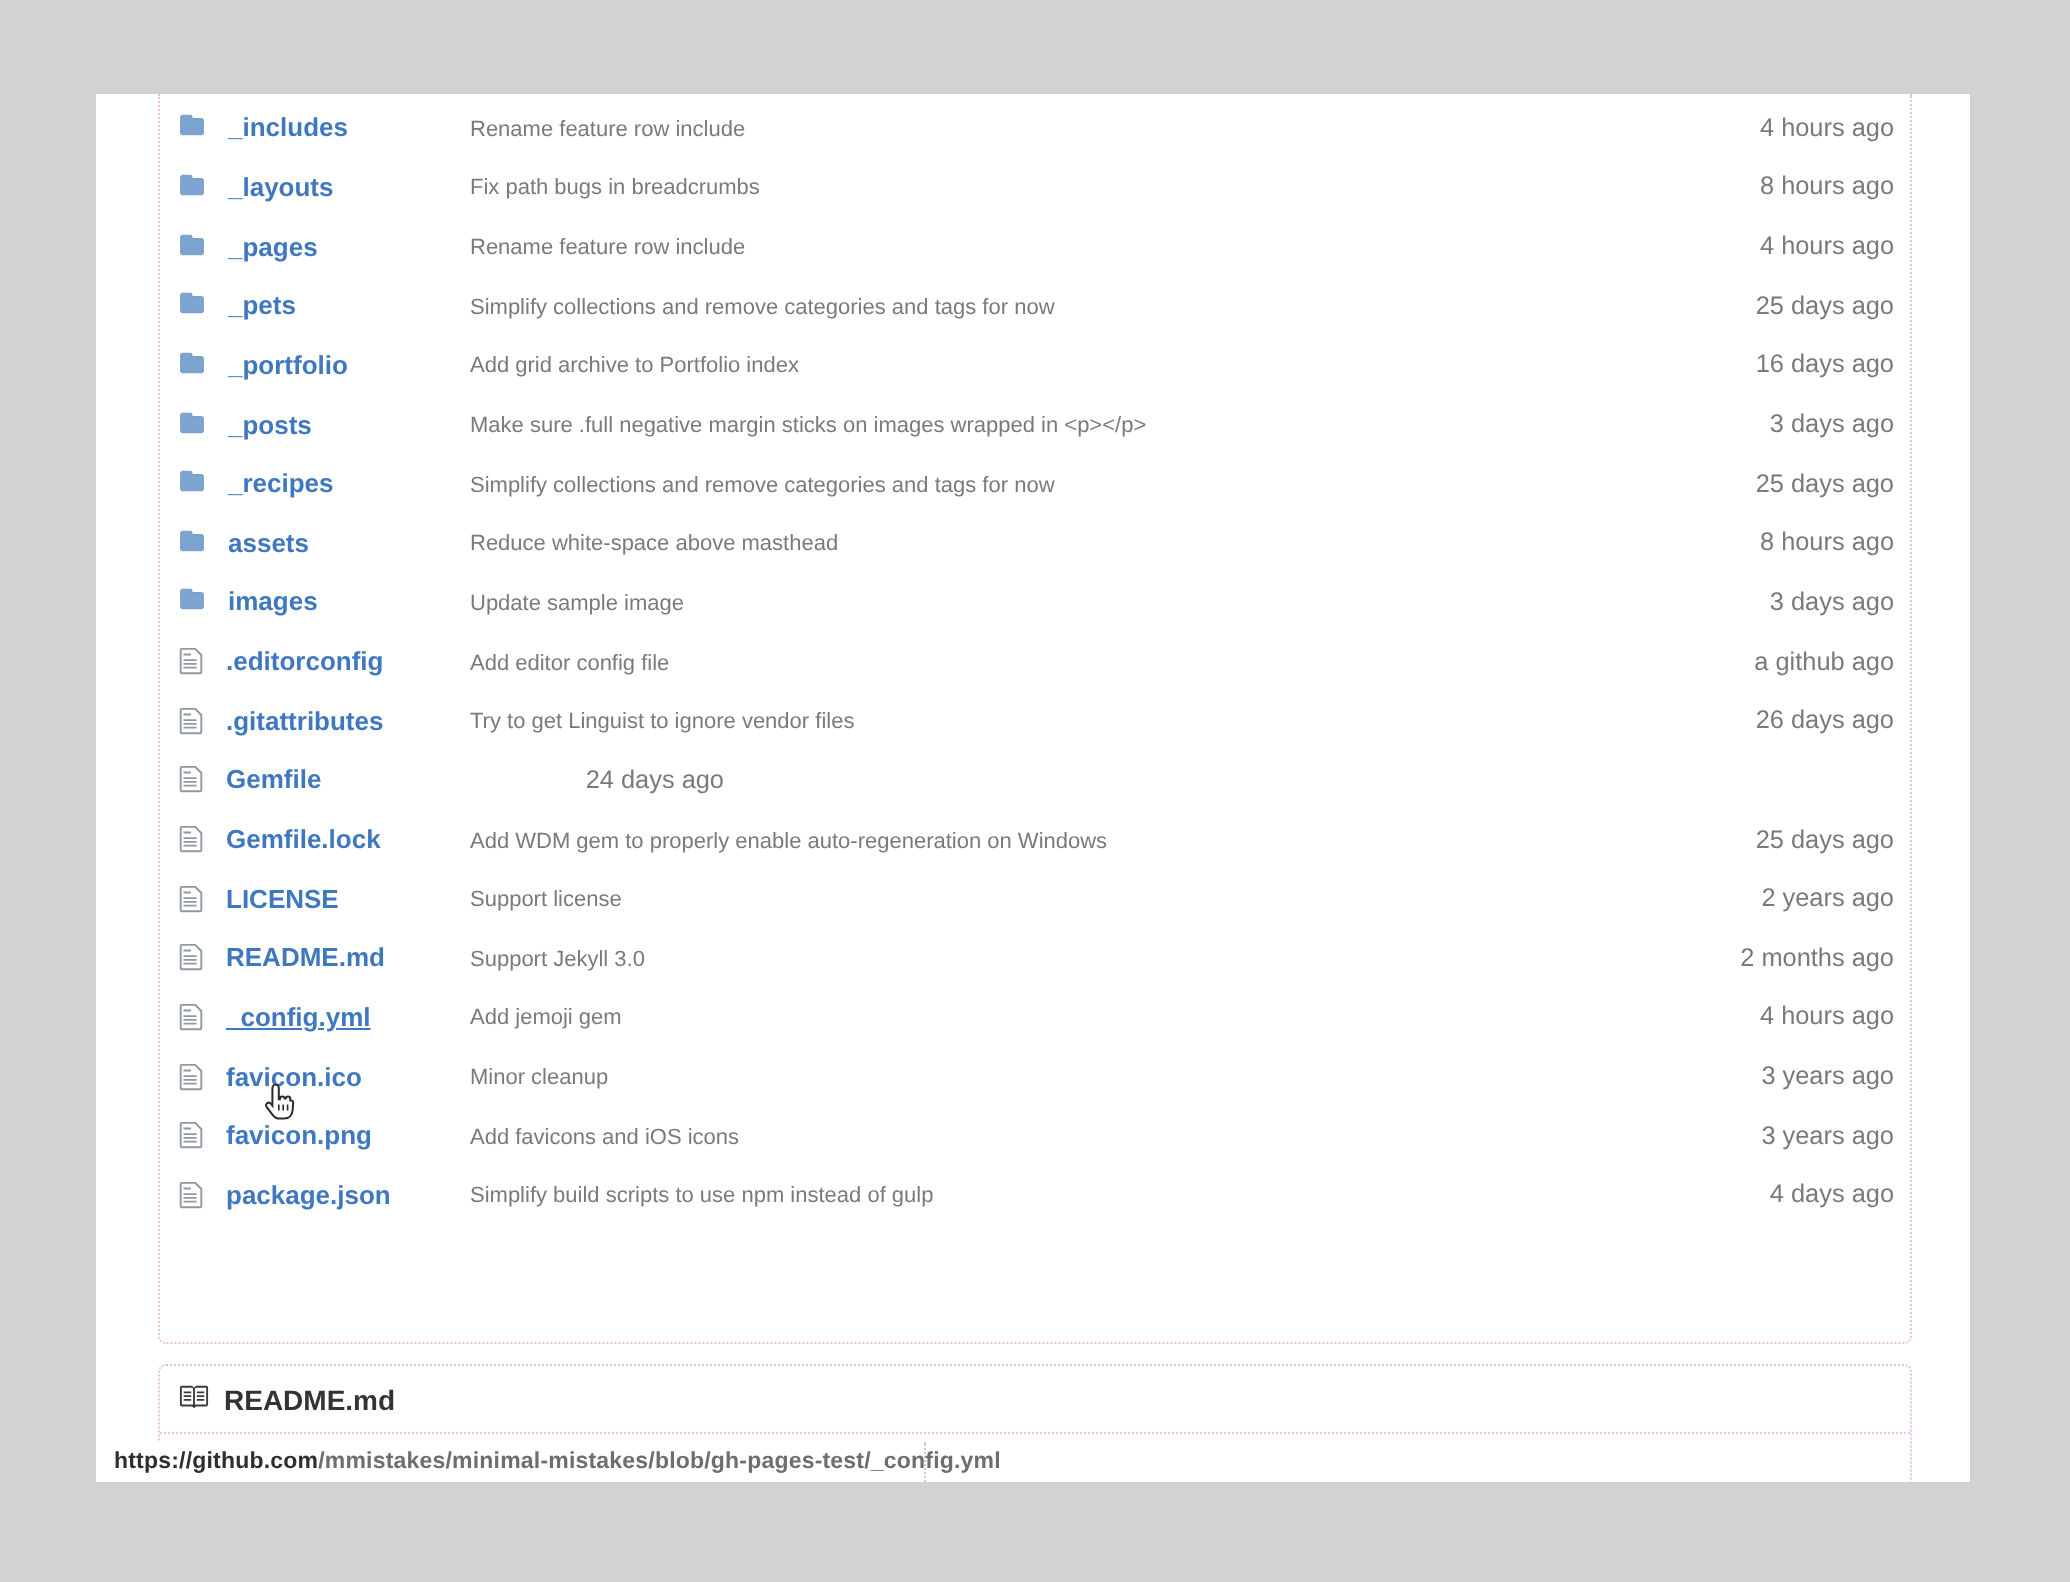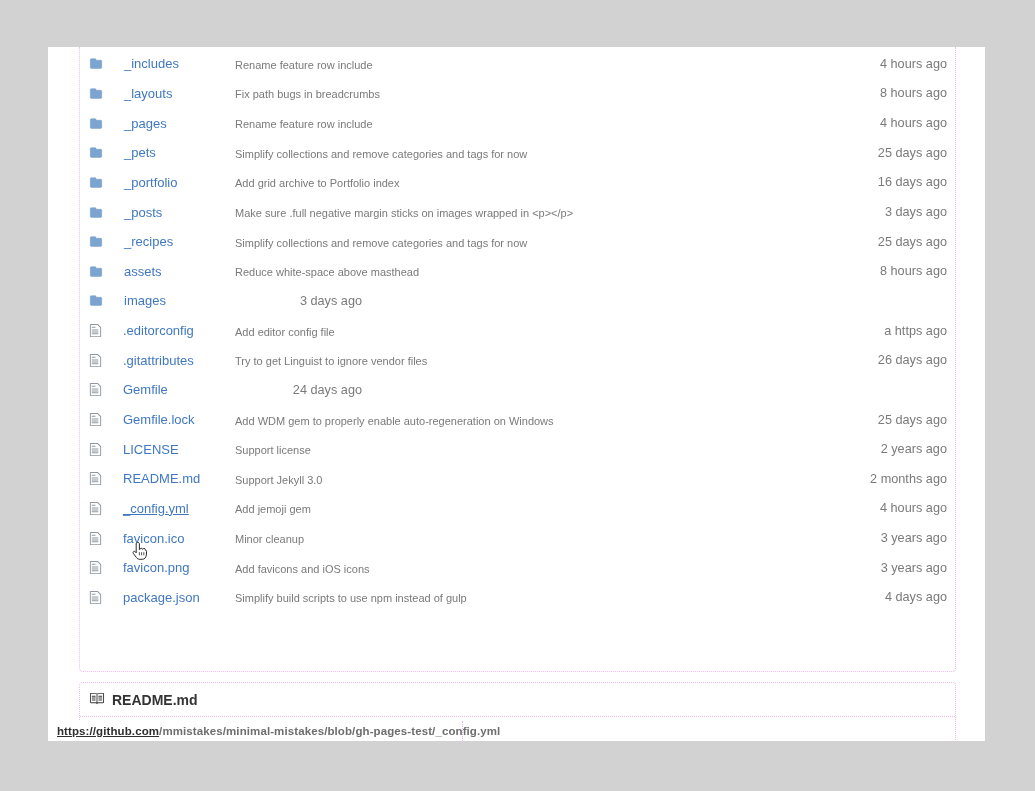--- a/index.html
+++ b/index.html
@@ -17,21 +17,21 @@
     position:absolute; left:31px; top:0; width:877px; height:625px;
     box-sizing:border-box;
     border:1px dotted #ecbcec; border-top:none;
     border-radius:0 0 4px 4px;
     padding-top:2px;
     background:#fff;
   }
   .frow { height:29.65px; display:flex; align-items:center; }
   .cell-name {
     width:155px; box-sizing:border-box; padding-left:9px;
-    display:flex; align-items:center; gap:21px; overflow:hidden; white-space:nowrap;
+    display:flex; align-items:flex-start; gap:11px; overflow:hidden; white-space:nowrap;font-weight:bold;
   }
   .cell-name .ficon { display:inline-flex; flex:0 0 auto; }
   .name-link { color:#4078c0; font-size:13px; text-decoration:none; cursor:pointer; }
   .frow.hovered .name-link { text-decoration:underline; }
   .cell-msg { flex:1; overflow:hidden; white-space:nowrap; }
   .msg-link { color:#7a7a7a; font-size:11px; text-decoration:none; cursor:pointer; }
   .cell-time {
     width:135px; box-sizing:border-box; padding-right:8px; text-align:right;
     color:#7a7a7a; font-size:12.7px; white-space:nowrap;
   }
@@ -48,21 +48,21 @@
     font-weight:bold; font-size:14px; color:#333;
   }
   
   .status-bubble {
     position:absolute; left:0; top:674px; width:415px; height:20px;
     box-sizing:border-box; background:#fff; z-index:6;
     border-right:1px dotted #e3bbe3;
     display:flex; align-items:center; padding-left:9px;
     font-size:11.5px; font-weight:bold; letter-spacing:0.1px; white-space:nowrap;
   }
-  .status-domain { color:#2e2e2e;text-decoration:underline; }
+  .status-domain { color:#2e2e2e; }
   .status-path { color:#6e6e6e; }
   
   .hand-cursor { position:absolute; left:81px; top:495px; z-index:9; pointer-events:none; }
 </style>
 </head>
 <body>
 
 <div class="surface">
 
   <div class="file-table">
@@ -198,37 +198,40 @@
   <div class="frow">
     <div class="cell-name">
       <span class="ficon icon-folder">
         <svg width="14" height="13" viewBox="0 0 14 16">
                 <path fill="#7ba4d0" stroke="#6b93bd" stroke-width="0.5" d="M13 4H7V3c0-.66-.31-1-1-1H1c-.55 0-1 .45-1 1v10c0 .55.45 1 1 1h12c.55 0 1-.45 1-1V5c0-.55-.45-1-1-1z"></path>
               </svg>
       </span>
 
       <a class="name-link">images</a>
     </div>
+    <div class="cell-msg">
+      <a class="msg-link">Update sample image</a>
+    </div>
     <div class="cell-time">3 days ago</div>
   </div>
 
   <div class="frow">
     <div class="cell-name">
 
       <span class="ficon icon-file">
         <svg width="13" height="15" viewBox="0 0 12 16">
                 <path fill="#8f98a0" d="M6 5H2V4h4v1zM2 8h7V7H2v1zm0 2h7V9H2v1zm0 2h7v-1H2v1zm10-7.5V14c0 .55-.45 1-1 1H1c-.55 0-1-.45-1-1V2c0-.55.45-1 1-1h7.5L12 4.5zM11 5L8 2H1v12h10V5z"></path>
               </svg>
       </span>
       <a class="name-link">.editorconfig</a>
     </div>
     <div class="cell-msg">
       <a class="msg-link">Add editor config file</a>
     </div>
-    <div class="cell-time">a https ago</div>
+    <div class="cell-time">a github ago</div>
   </div>
 
   <div class="frow">
     <div class="cell-name">
 
       <span class="ficon icon-file">
         <svg width="13" height="15" viewBox="0 0 12 16">
                 <path fill="#8f98a0" d="M6 5H2V4h4v1zM2 8h7V7H2v1zm0 2h7V9H2v1zm0 2h7v-1H2v1zm10-7.5V14c0 .55-.45 1-1 1H1c-.55 0-1-.45-1-1V2c0-.55.45-1 1-1h7.5L12 4.5zM11 5L8 2H1v12h10V5z"></path>
               </svg>
       </span>

